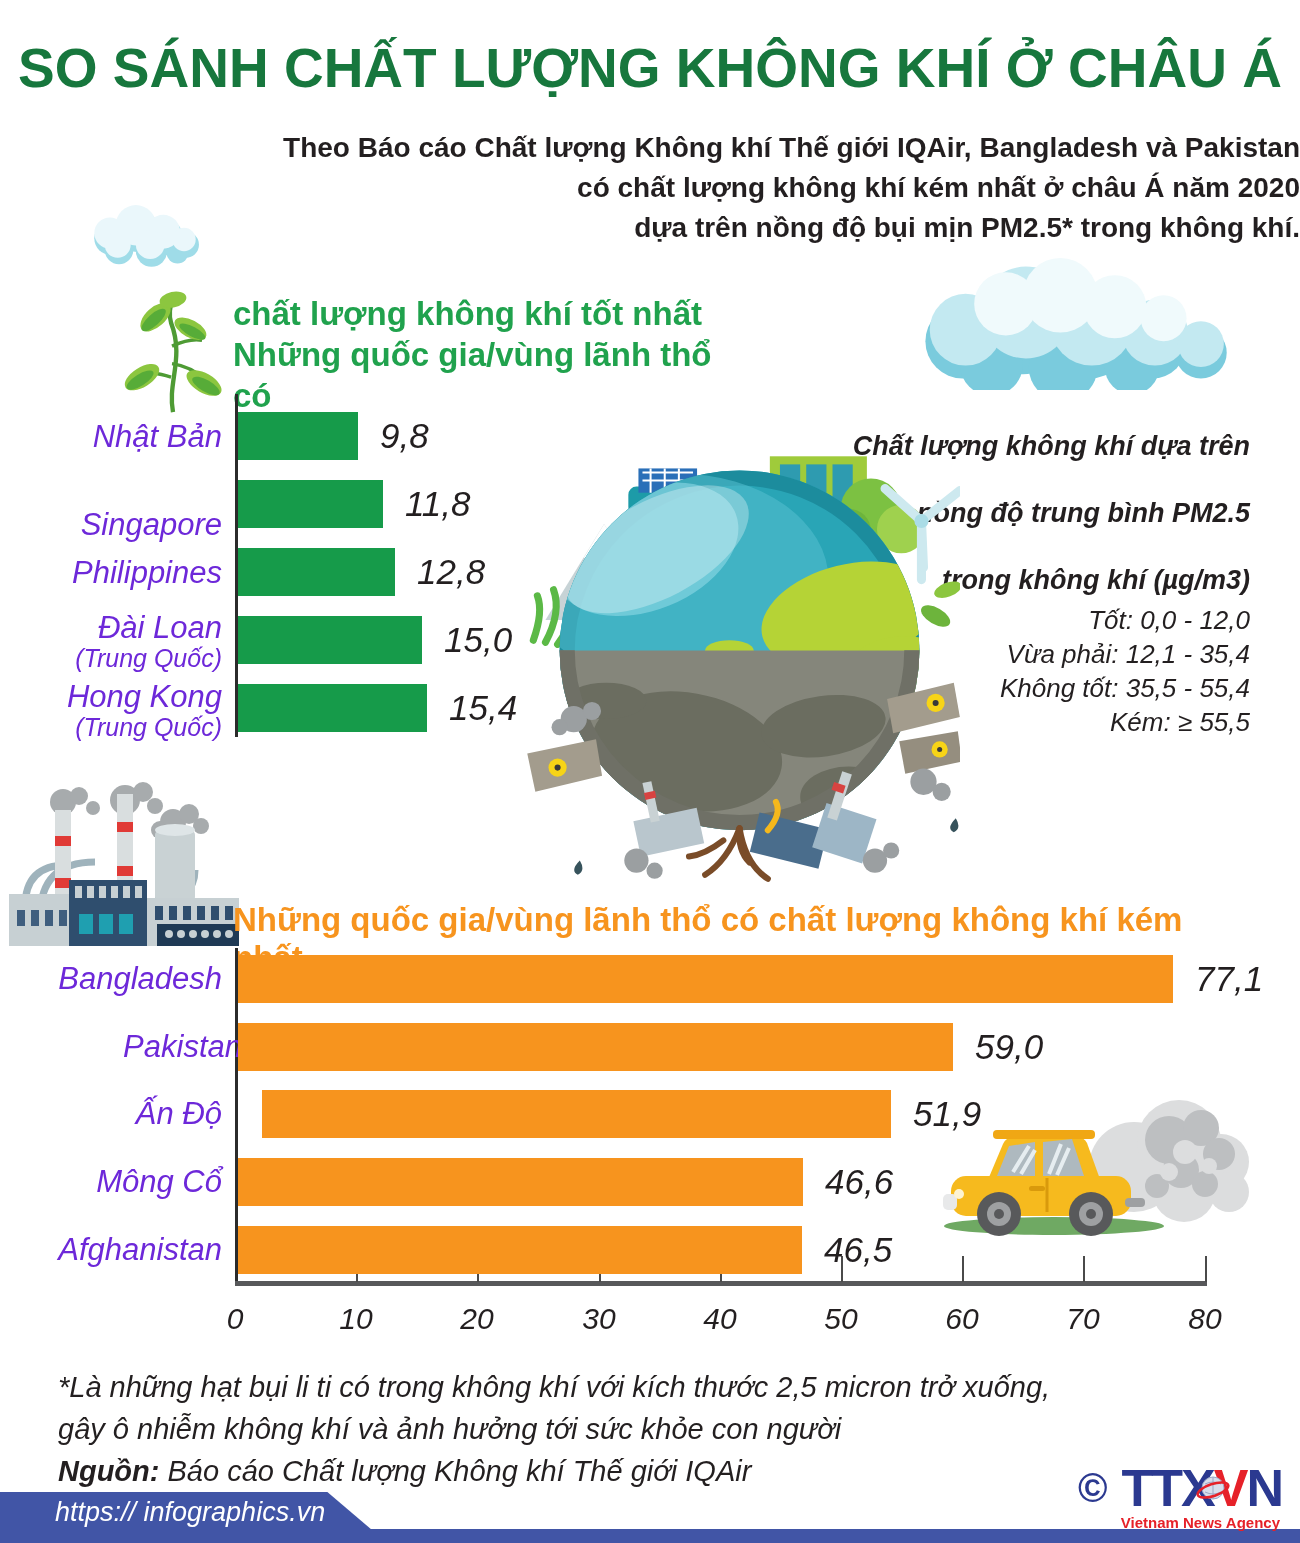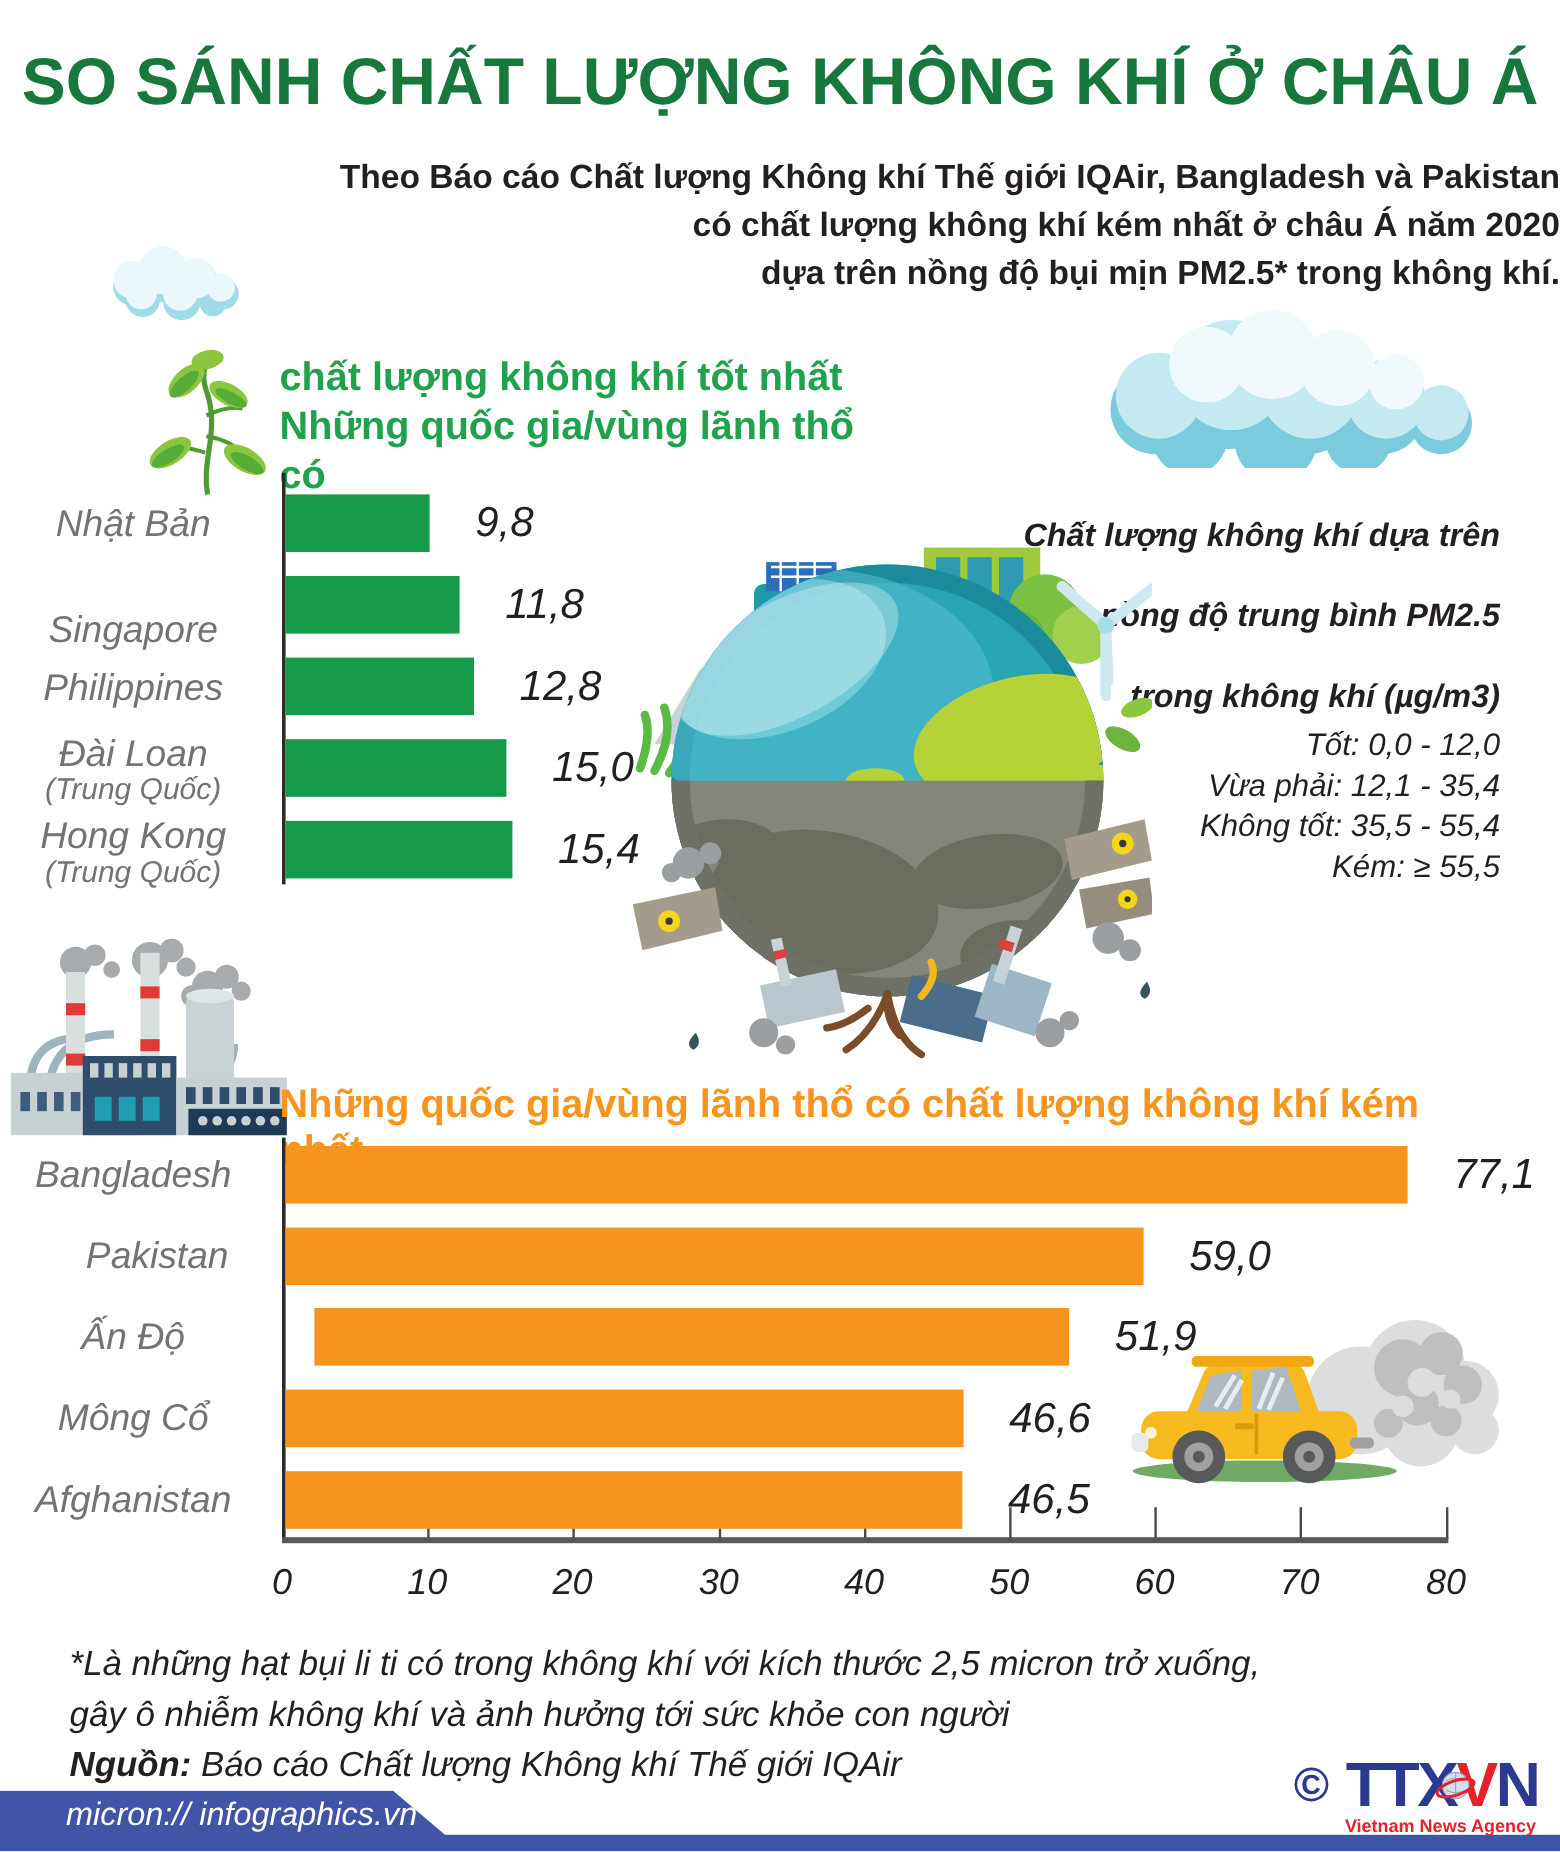--- a/index.html
+++ b/index.html
@@ -23,22 +23,22 @@
   .legend .lvl{font-size:26px;font-style:italic;line-height:34px;}
   .legend .lvl-wrap{margin-top:6px;}
 
   
   .vaxis{width:3px;background:#2b2b2b;}
   .haxis{height:5px;background:#57585A;}
   .bar-row{display:flex;align-items:center;height:48px;}
   .bar{height:48px;}
   .bar.green{background:#169B4A;}
   .bar.orange{background:#F7941E;}
-  .bar-value{margin-left:38px;font-size:35px;font-style:italic;color:#231F20;white-space:nowrap;}
-  .cat-label{left:0;width:222px;text-align:center;font-style:italic;color:#737373;}
+  .bar-value{margin-left:22px;font-size:35px;font-style:italic;color:#231F20;white-space:nowrap;}
+  .cat-label{left:0;width:222px;text-align:right;font-style:italic;color:#6d28d9;}
   .cat-label .nm{font-size:31px;line-height:34px;display:block;}
   .cat-label .sub{font-size:25px;line-height:27px;display:block;}
   .tickmark{position:absolute;width:2px;height:26px;background:#4A4A4A;}
   .xtick{position:absolute;width:60px;margin-left:-30px;text-align:center;font-size:30px;font-style:italic;color:#231F20;}
 
   
   .footnote{left:58px;top:1366px;width:1050px;font-size:29px;font-style:italic;line-height:42px;}
   .source{left:58px;top:1455px;width:1000px;font-size:29px;font-style:italic;}
   .source b{font-style:italic;}
   .url-banner{left:0;top:1492px;width:372px;height:38px;background:#4155A6;
@@ -488,21 +488,21 @@
 
   <div class="abs footnote">
     <div>*Là những hạt bụi li ti có trong không khí với kích thước 2,5 micron trở xuống,</div>
     <div>gây ô nhiễm không khí và ảnh hưởng tới sức khỏe con người</div>
   </div>
   <div class="abs source">
     <b>Nguồn:</b><span> Báo cáo Chất lượng Không khí Thế giới IQAir</span>
   </div>
 
   <div class="abs url-banner"></div>
-  <div class="abs url-text">micron:// infographics.vn</div>
+  <div class="abs url-text">https:// infographics.vn</div>
   <div class="abs bottom-strip"></div>
 
   <div class="abs logo">
     <div class="logo-row">
       <span class="logo-c">©</span>
       <span class="logo-letters"><span>TTX</span><span class="red">V</span><span>N</span><svg class="logo-globe" width="34" height="30" viewBox="0 0 34 30">
         <circle cx="17" cy="14" r="11" fill="#D7DEEC" stroke="#9AA7C7" stroke-width="1"></circle>
         <path d="M9,10 q8,-4 16,0 M9,18 q8,4 16,0 M17,3 v22" stroke="#9AA7C7" stroke-width="1" fill="none"></path>
         <ellipse cx="17" cy="16" rx="16" ry="6" fill="none" stroke="#E62129" stroke-width="2.5" transform="rotate(-18 17 16)"></ellipse>
       </svg></span>

